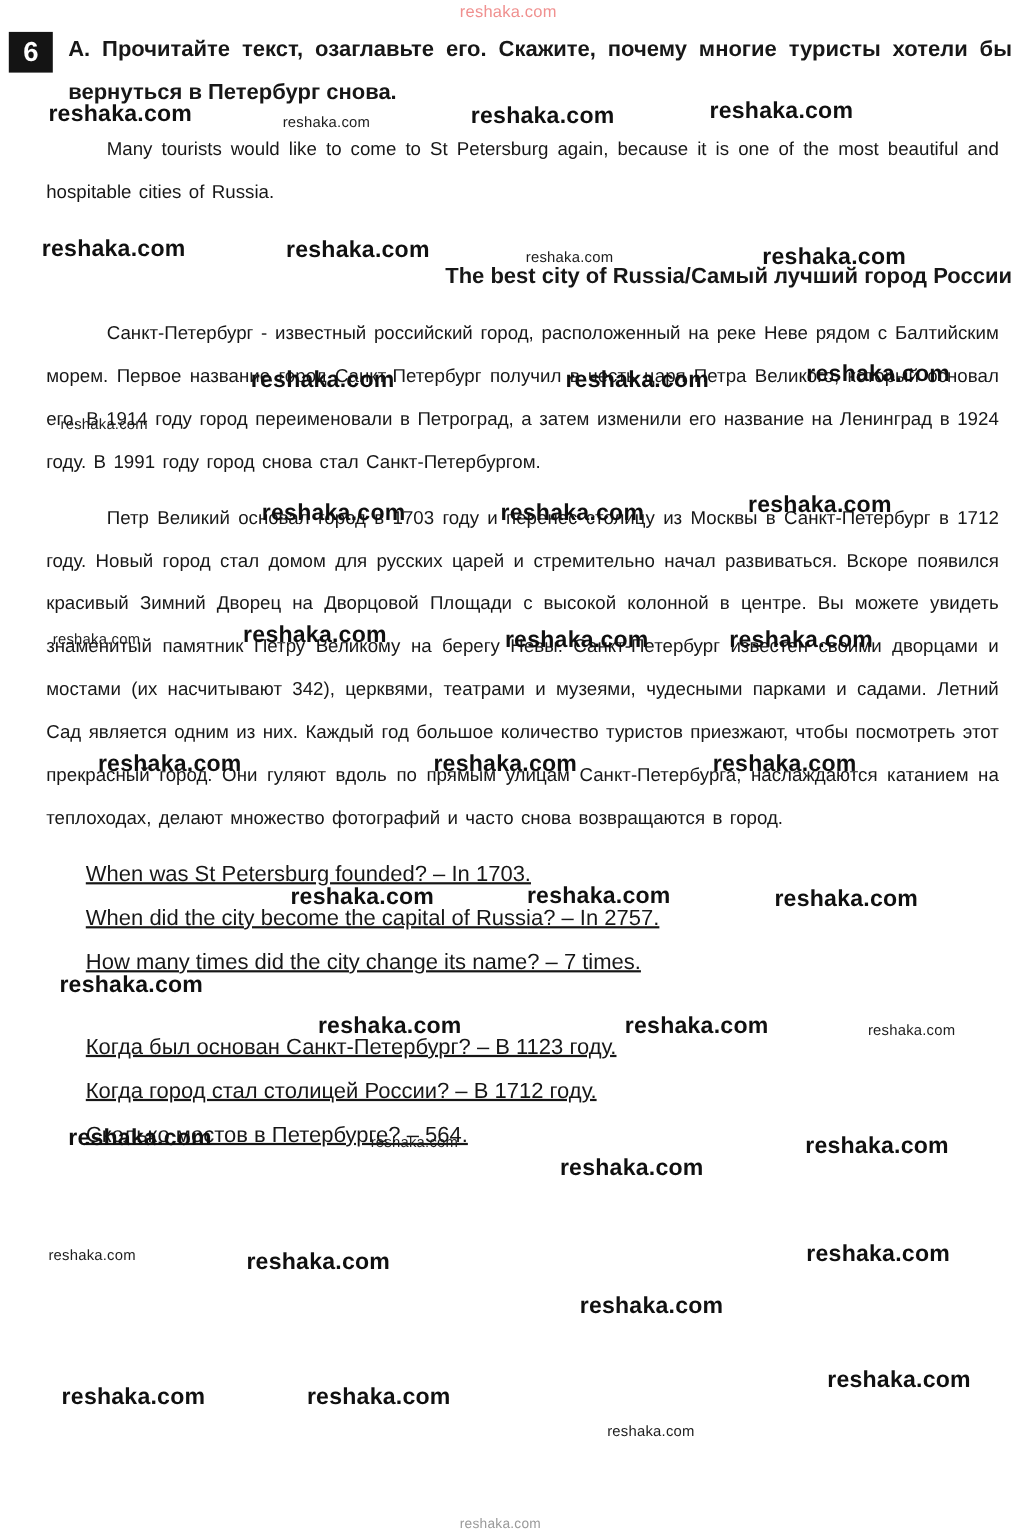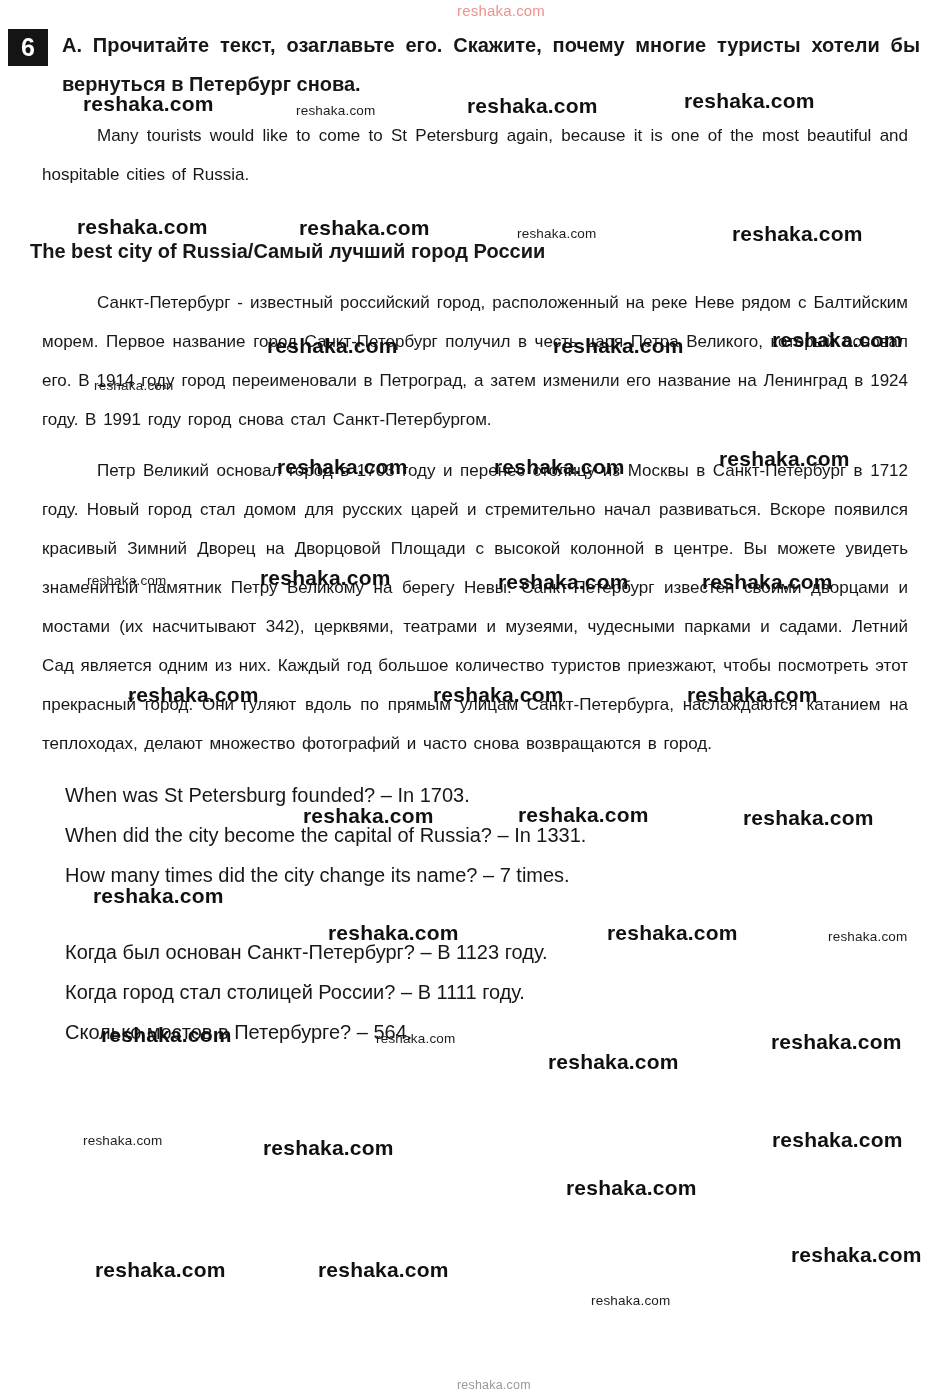--- a/index.html
+++ b/index.html
@@ -52,41 +52,40 @@
     line-height: 39px;
     text-align: justify;
     text-indent: 55px;
     word-spacing: 2px;
   }
   .article-title {
     margin-top: 38px;
     font-size: 20px;
     font-weight: bold;
     line-height: 39px;
-    text-align: left;
+    text-align: right;
   }
   .task-b {
     margin-top: 22px;
     font-size: 20px;
     font-weight: bold;
     line-height: 39px;
   }
-  .qa-block { margin-left: 35px; }
+  .qa-block { margin-left: 48px; text-decoration: underline; }
   .qa {
     margin: 0;
     font-size: 20px;
     line-height: 40px;
   }
   .qa-block-ru { margin-top: 37px; }
   .watermark-layer {
     position: absolute;
     inset: 0;
     z-index: 2;
     pointer-events: none;
-    margin-left: 39px;
   }
   .wm {
     position: absolute;
     white-space: nowrap;
     letter-spacing: 0.2px;
   }
   .wm-lg { font-size: 21px; font-weight: 700; color: #101010; }
   .wm-sm { font-size: 13.5px; font-weight: 400; color: #1d1d1d; }
   .wm-pink { font-size: 15px; font-weight: 400; color: #f0908f; }
   .wm-grey { font-size: 12.5px; font-weight: 400; color: #9a9a9a; }
@@ -106,27 +105,27 @@
     <p class="para">Many tourists would like to come to St Petersburg again, because it is one of the most beautiful and hospitable cities of Russia.</p>
 
     <div class="article-title">The best city of Russia/Самый лучший город России</div>
 
     <p class="para">Санкт-Петербург - известный российский город, расположенный на реке Неве рядом с Балтийским морем. Первое название город Санкт-Петербург получил в честь царя Петра Великого, который основал его. В 1914 году город переименовали в Петроград, а затем изменили его название на Ленинград в 1924 году. В 1991 году город снова стал Санкт-Петербургом.</p>
     <p class="para">Петр Великий основал город в 1703 году и перенес столицу из Москвы в Санкт-Петербург в 1712 году. Новый город стал домом для русских царей и стремительно начал развиваться. Вскоре появился красивый Зимний Дворец на Дворцовой Площади с высокой колонной в центре. Вы можете увидеть знаменитый памятник Петру Великому на берегу Невы. Санкт-Петербург известен своими дворцами и мостами (их насчитывают 342), церквями, театрами и музеями, чудесными парками и садами. Летний Сад является одним из них. Каждый год большое количество туристов приезжают, чтобы посмотреть этот прекрасный город. Они гуляют вдоль по прямым улицам Санкт-Петербурга, наслаждаются катанием на теплоходах, делают множество фотографий и часто снова возвращаются в город.</p>
 
 
     <div class="qa-block">
       <p class="qa">When was St Petersburg founded? – In 1703.</p>
-      <p class="qa">When did the city become the capital of Russia? – In 1331.</p>
+      <p class="qa">When did the city become the capital of Russia? – In 2757.</p>
       <p class="qa">How many times did the city change its name? – 7 times.</p>
     </div>
 
     <div class="qa-block qa-block-ru">
       <p class="qa">Когда был основан Санкт-Петербург? – В 1123 году.</p>
-      <p class="qa">Когда город стал столицей России? – В 1111 году.</p>
+      <p class="qa">Когда город стал столицей России? – В 1712 году.</p>
       <p class="qa">Сколько мостов в Петербурге? – 564.</p>
     </div>
 
   </div>
 
   <div class="watermark-layer">
     <span class="wm wm-pink" style="left:418px;top:2px">reshaka.com</span>
 
     <span class="wm wm-lg" style="left:44px;top:92px">reshaka.com</span>
     <span class="wm wm-sm" style="left:257px;top:103px">reshaka.com</span>

